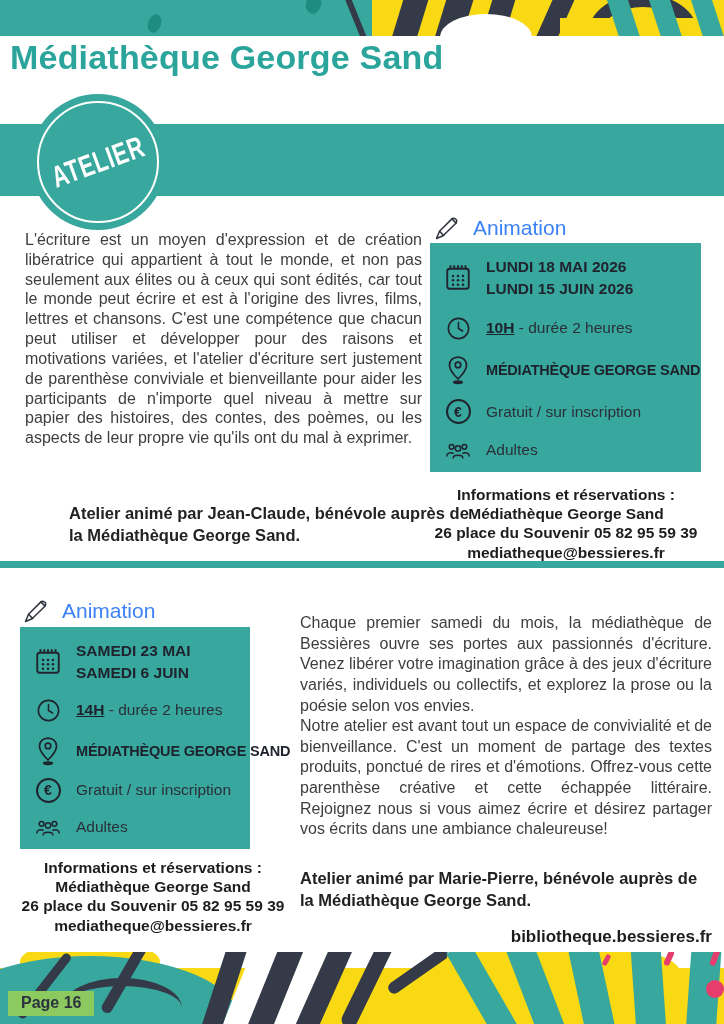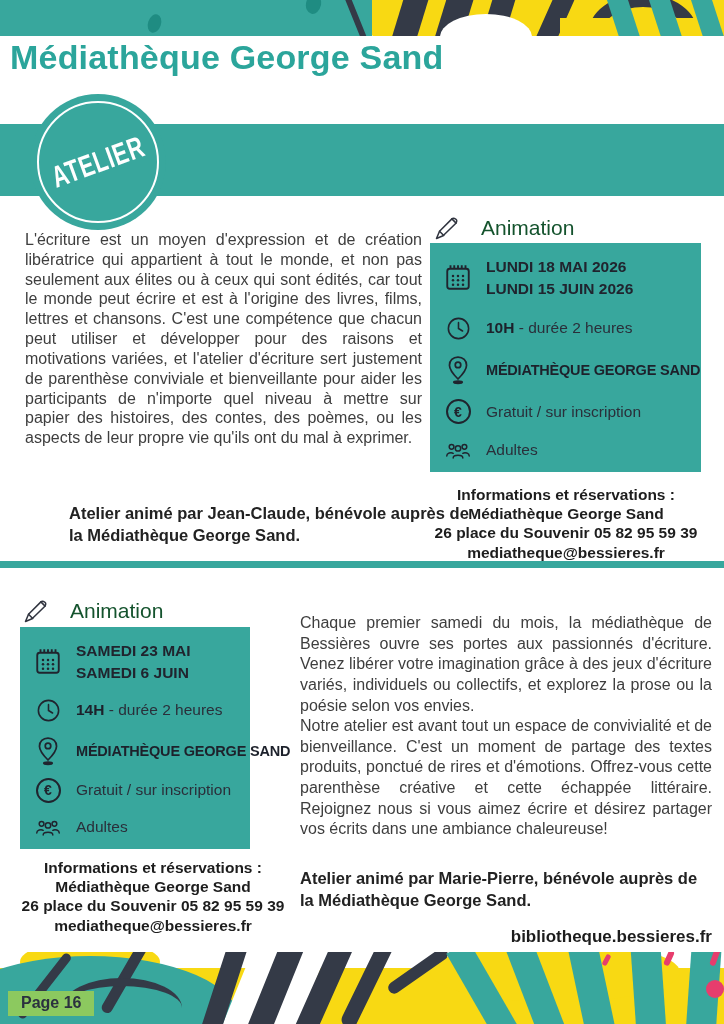--- a/index.html
+++ b/index.html
@@ -38,35 +38,35 @@
     font-size:23px; font-weight:bold; color:#161616;
   }
   
   .para { text-align:justify; font-size:16px; line-height:1.24; color:#3e3e3e; }
   .para-1 { position:absolute; left:25px; top:230px; width:397px; }
   .para-2 { position:absolute; left:300px; top:613px; width:412px; line-height:1.29; }
   .credit { font-weight:bold; color:#222222; font-size:16.5px; line-height:1.33; }
   .credit-1 { position:absolute; left:25px; top:503px; width:404px;margin-left:44px; }
   .credit-2 { position:absolute; left:300px; top:868px; width:414px; }
   
-  .anim-header { position:absolute; display:flex; align-items:center; gap:20px;
-    font-size:21px; color:#14532d; }
+  .anim-header { position:absolute; display:flex; align-items:center; gap:12px;
+    font-size:21px; color:#3b82f6; }
   .anim-header-1 { left:433px; top:214px; }
   .anim-header-2 { left:22px; top:597px; }
   .pen-icon svg { display:block; }
   
   .infobox { position:absolute; background:#38a79d; padding:13px 13px 10px 13px;
     display:flex; flex-direction:column; justify-content:space-between; }
   .infobox-1 { left:430px; top:243px; width:271px; height:229px; }
   .infobox-2 { left:20px; top:627px; width:230px; height:222px; }
   .info-row { display:flex; align-items:center; gap:13px; color:#20242e; }
   .info-icon { flex:0 0 30px; display:flex; justify-content:center; align-items:center; }
   .info-dates { font-weight:bold; font-size:15.5px; line-height:1.45; }
   .info-time, .info-price, .info-audience { font-size:15.5px; color:#2a2f3a; }
-  .info-time b { color:#1d212b; }
+  .info-time b { color:#1d212b;text-decoration:underline; }
   .info-location { font-weight:bold; font-size:14.5px; white-space:nowrap; letter-spacing:-0.2px; color:#1d212b; }
   .euro-icon { width:25px; height:25px; border:2.6px solid #20242e; border-radius:50%;
     display:flex; align-items:center; justify-content:center;
     font-size:14px; font-weight:bold; color:#20242e; }
   
   .contact { position:absolute; text-align:center; font-weight:bold; color:#1d1d1d;
     font-size:15.5px; line-height:1.24; }
   .contact-1 { left:424px; top:485px; width:284px; }
   .contact-2 { left:8px; top:858px; width:290px; }
   

